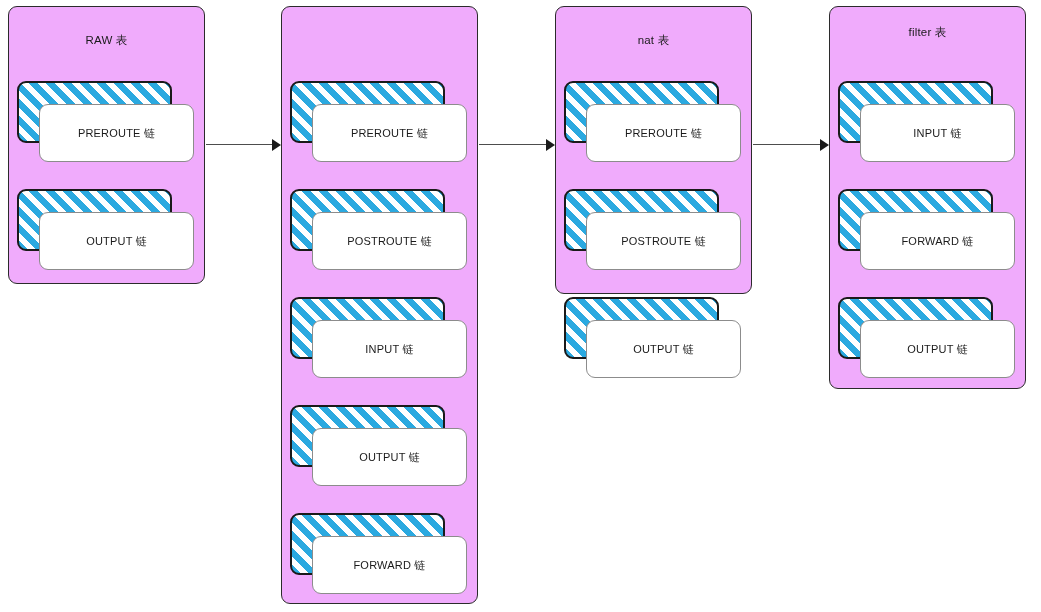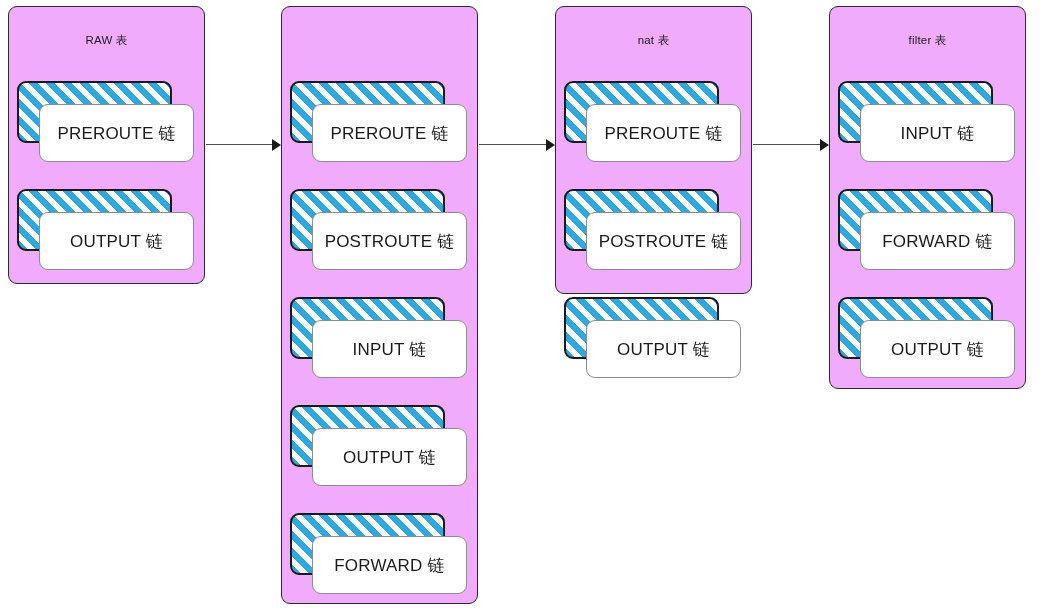--- a/index.html
+++ b/index.html
@@ -69,21 +69,21 @@
     box-sizing: border-box;
     border: 1.2px solid #8c8c8c;
     border-radius: 9px;
     background: #ffffff;
     display: flex;
     align-items: center;
     justify-content: center;
   }
 
   .chain-label {
-    font-size: 17px;
+    font-size: 11px;
     color: #1a1a1a;
     letter-spacing: 0.2px;
     white-space: nowrap;
     text-align: right;
   }
 
   
   .arrow {
     position: absolute;
     height: 12px;
@@ -171,21 +171,21 @@
         </div>
       </div>
       <div class="chain" style="left: 0px; top: 290px; width: 197px; height: 81px;">
         <div class="chain-back" style="left: 8px; top: 0px; width: 155px; height: 62px;"></div>
         <div class="chain-front" style="left: 30px; top: 23px; width: 155px; height: 58px;">
           <span class="chain-label">OUTPUT 链</span>
         </div>
       </div>
     </div>
     <div class="table-group" style="left: 829px; top: 6px; width: 197px; height: 383px;">
-      <div class="table-title" style="top: 26px;">filter 表</div>
+      <div class="table-title" style="top: 18px;">filter 表</div>
       <div class="chain" style="left: 0px; top: 74px; width: 197px; height: 81px;">
         <div class="chain-back" style="left: 8px; top: 0px; width: 155px; height: 62px;"></div>
         <div class="chain-front" style="left: 30px; top: 23px; width: 155px; height: 58px;">
           <span class="chain-label">INPUT 链</span>
         </div>
       </div>
       <div class="chain" style="left: 0px; top: 182px; width: 197px; height: 81px;">
         <div class="chain-back" style="left: 8px; top: 0px; width: 155px; height: 62px;"></div>
         <div class="chain-front" style="left: 30px; top: 23px; width: 155px; height: 58px;">
           <span class="chain-label">FORWARD 链</span>

